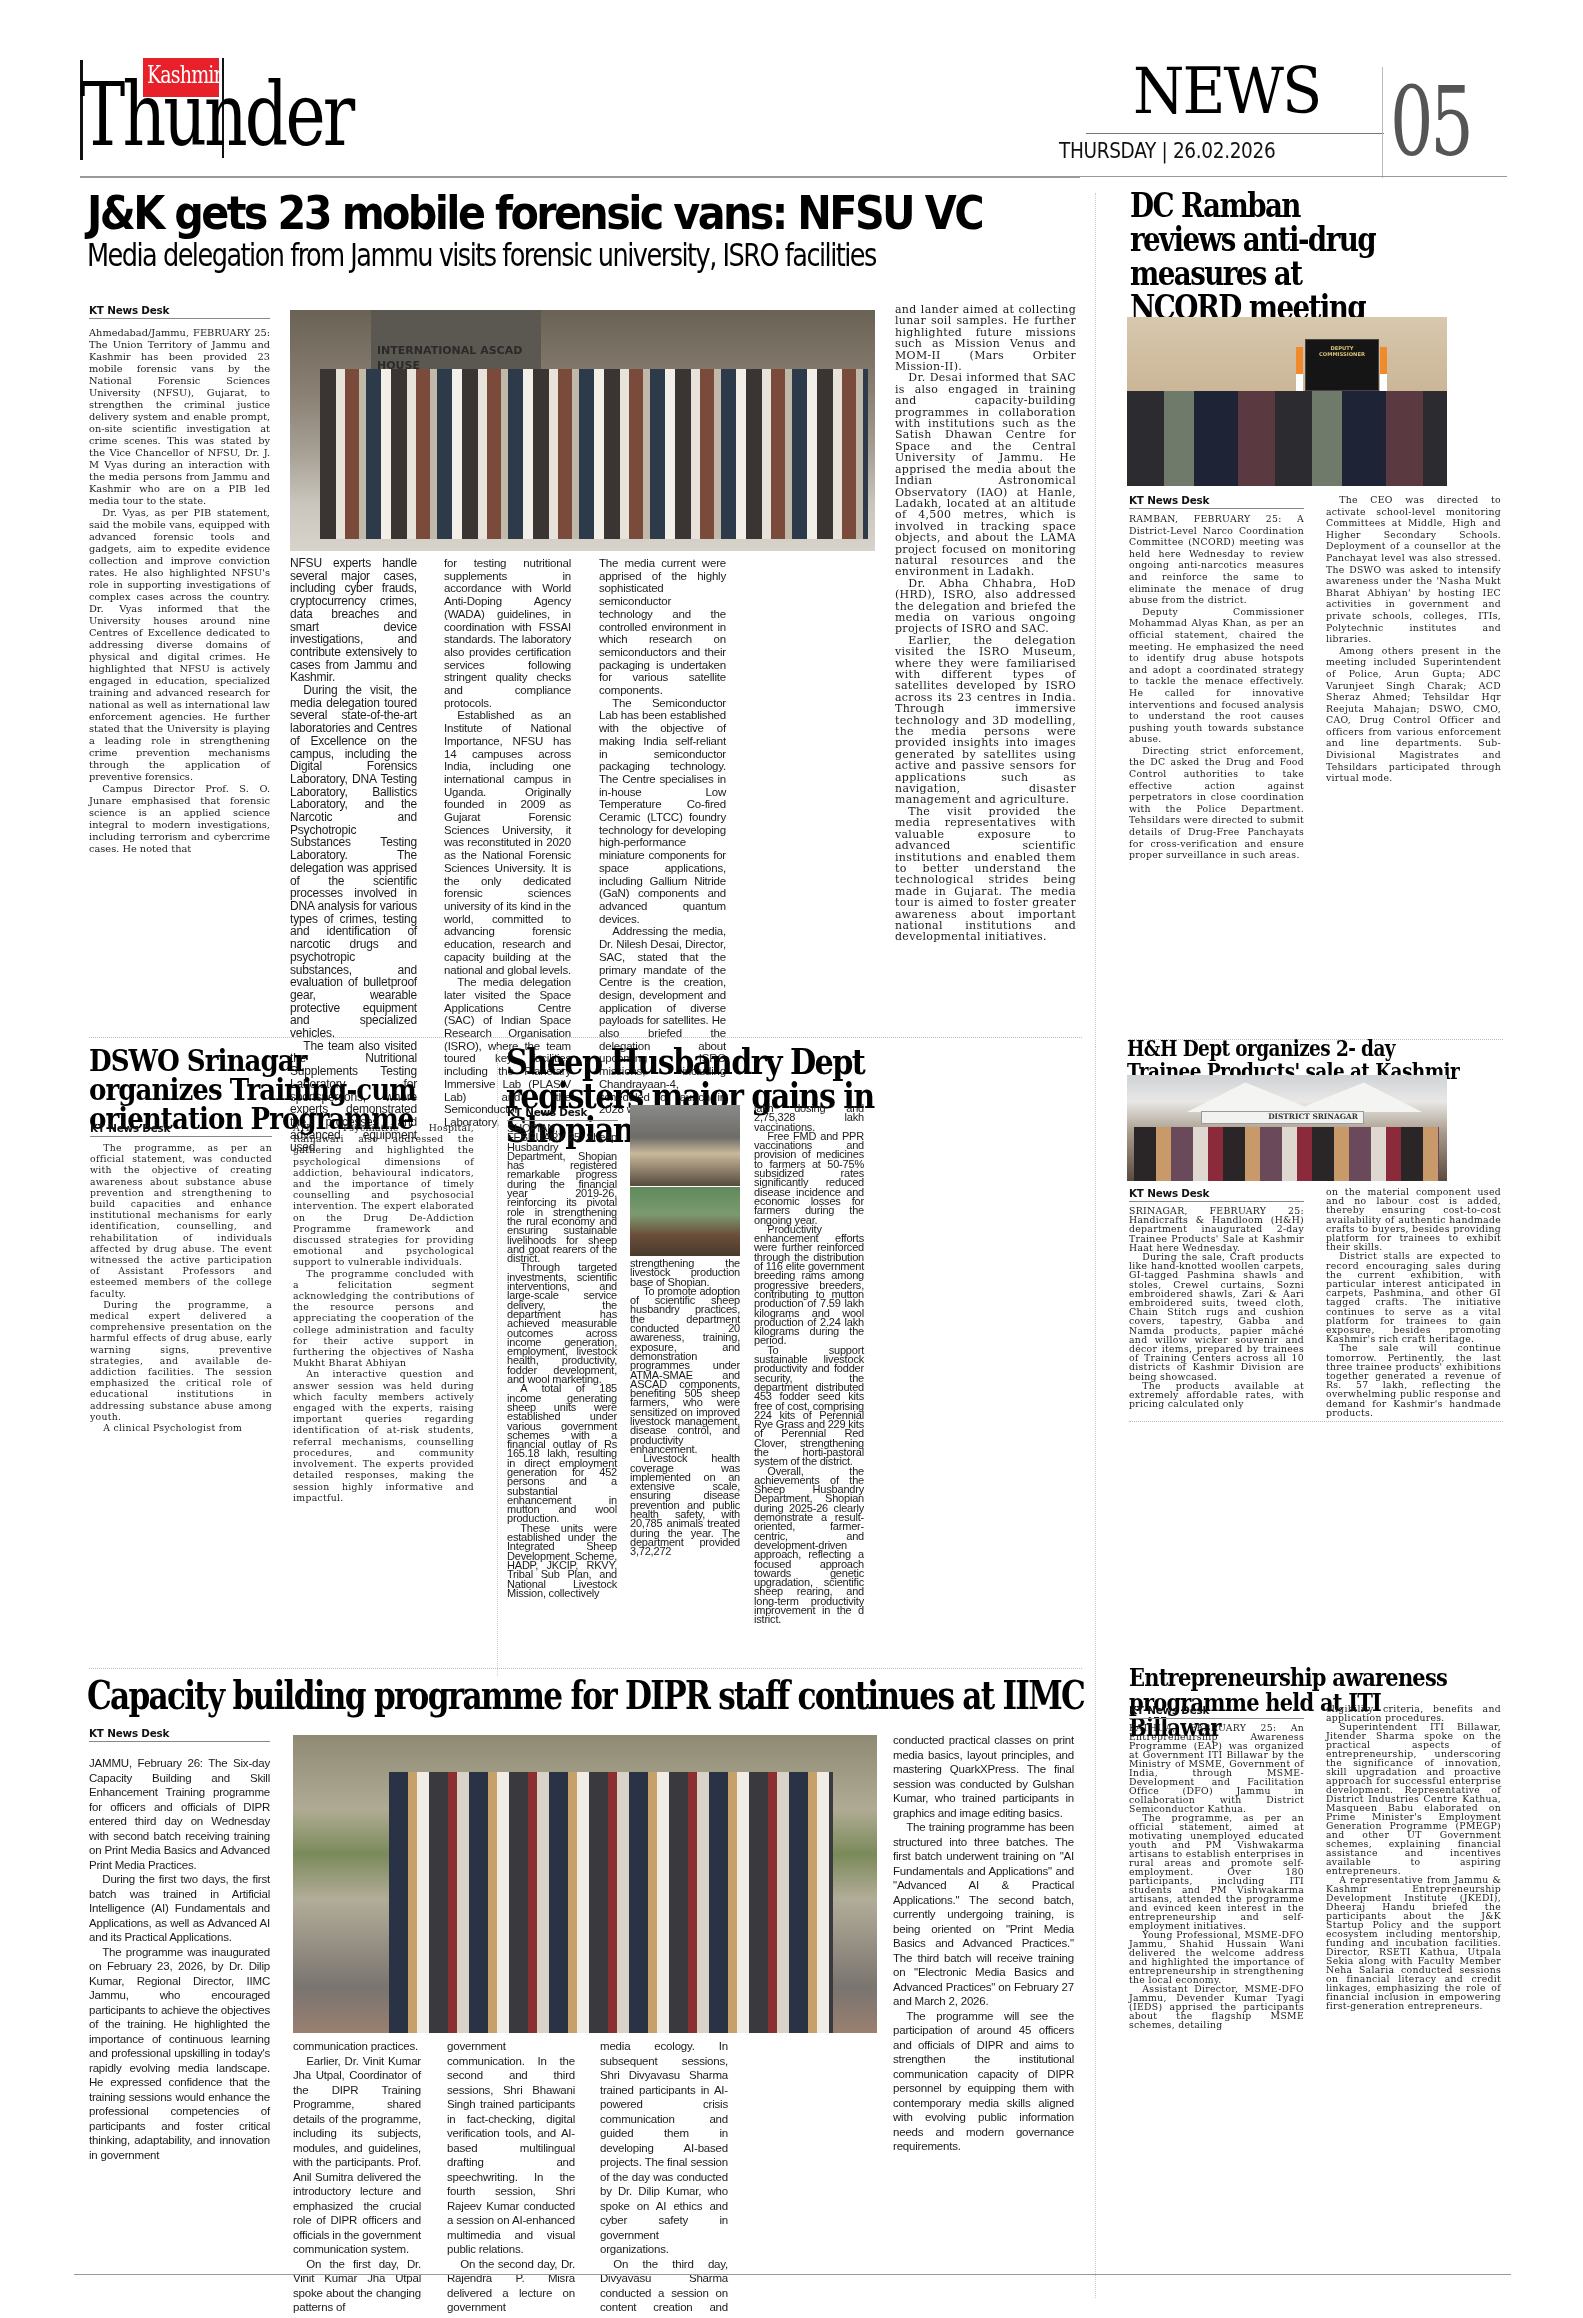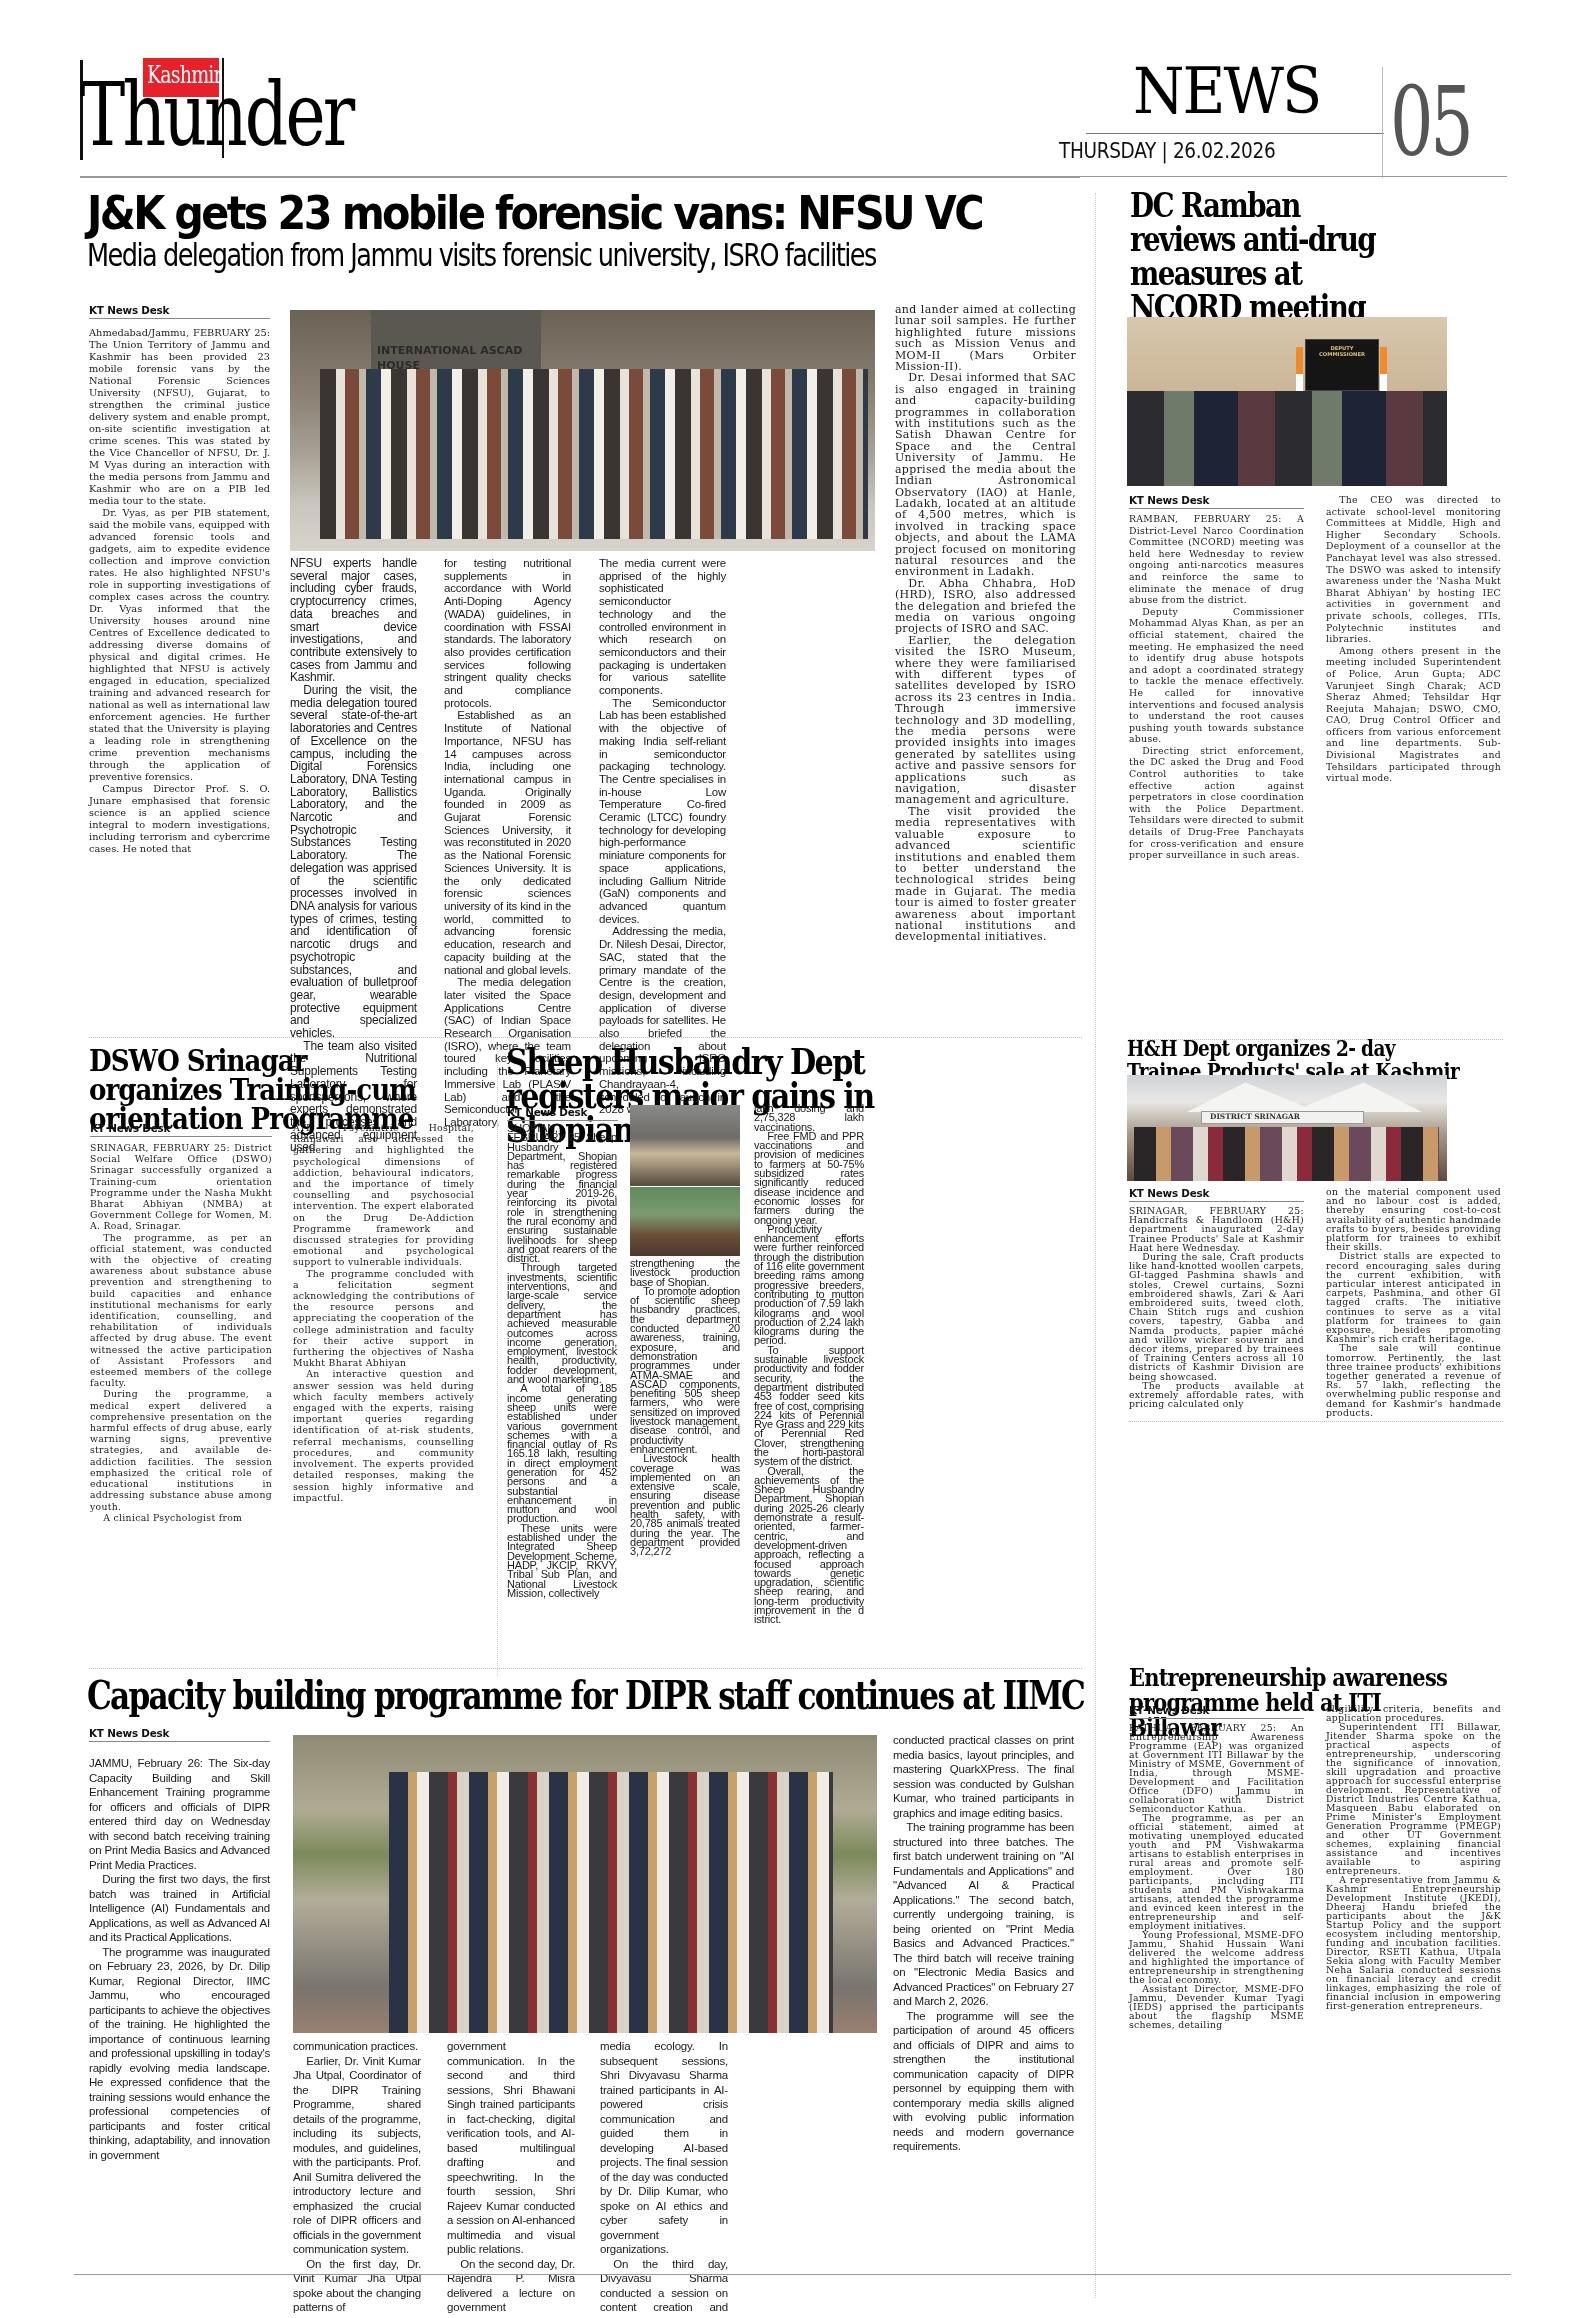--- a/index.html
+++ b/index.html
@@ -101,21 +101,20 @@
   </div>
 </article>
 
 <div class="rule-h" style="left:89px;top:1037px;width:993px"></div>
 <div class="rule-h" style="left:1129px;top:1039px;width:374px"></div>
 
 <article>
   <h2 class="hl" style="left:89px;top:1046px;width:385px;font-size:30px;line-height:29px;letter-spacing:-1.1px;transform:scaleX(0.87);transform-origin:left top">DSWO Srinagar organizes Training-cum orientation Programme</h2>
   <div class="byline" style="left:90px;top:1122px;width:182px">KT News Desk</div>
   <div class="col" style="left:90px;top:1142px;width:182px;font-size:9.3px;line-height:11.2px;letter-spacing:0.3px">
-    <p class="first">SRINAGAR, FEBRUARY 25: District Social Welfare Office (DSWO) Srinagar successfully organized a Training-cum orientation Programme under the Nasha Mukht Bharat Abhiyan (NMBA) at Government College for Women, M. A. Road, Srinagar.</p>
     <p>The programme, as per an official statement, was conducted with the objective of creating awareness about substance abuse prevention and strengthening to build capacities and enhance institutional mechanisms for early identification, counselling, and rehabilitation of individuals affected by drug abuse. The event witnessed the active participation of Assistant Professors and esteemed members of the college faculty.</p>
     <p>During the programme, a medical expert delivered a comprehensive presentation on the harmful effects of drug abuse, early warning signs, preventive strategies, and available de-addiction facilities. The session emphasized the critical role of educational institutions in addressing substance abuse among youth.</p>
     <p>A clinical Psychologist from</p>
   </div>
   <div class="col" style="left:253px;top:1122px;width:0.7px"></div>
   <div class="col" style="left:253px;top:1122px;width:182px;font-size:9.3px;line-height:11.2px;letter-spacing:0.3px;margin-left:0">
   </div>
   <div class="col" style="left:253px;top:1122px;width:0"></div>
   <div class="col" style="left:253px;top:1122px;width:0"></div>
   <div class="col" style="left:293px;top:1122px;width:181px;font-size:9.3px;line-height:11.2px;letter-spacing:0.3px">
@@ -152,21 +151,21 @@
   </div>
 </article>
 
 <div class="rule-v" style="left:1095px;top:1046px;height:1252px"></div>
 
 <article>
   <h2 class="hl" style="left:1127px;top:1037px;width:400px;font-size:21.5px;line-height:23px;letter-spacing:-0.7px;transform:scaleX(0.86);transform-origin:left top">H&amp;H Dept organizes 2- day Trainee Products' sale at Kashmir Haat</h2>
   <div class="photo" style="left:1127px;top:1075px;width:320px;height:106px;background:linear-gradient(180deg,#cfd3d6 0%,#e8e8e6 25%,#a89a8a 55%,#5b4a3e 100%)">
     <div class="abs" style="left:59px;top:7.4px;width:237px;height:30px;background:#f4f4f2;clip-path:polygon(0 100%,25% 0,50% 80%,75% 0,100% 100%)"></div>
     <div class="abs" style="left:74px;top:36px;width:163px;height:13.3px;background:#f2f2f0;border:0.7px solid #999"></div>
-    <span class="abs" style="left:83px;top:37px;width:148px;text-align:left;font-family:'DejaVu Serif',serif;font-weight:bold;font-size:7.4px;color:#333">DISTRICT SRINAGAR</span>
+    <span class="abs" style="left:83px;top:37px;width:148px;text-align:right;font-family:'DejaVu Serif',serif;font-weight:bold;font-size:7.4px;color:#333">DISTRICT SRINAGAR</span>
     <div class="abs" style="left:7.4px;top:52px;width:305px;height:54px;background:repeating-linear-gradient(90deg,#2a2628 0 22px,#c89a6a 22px 37px,#6a4a5a 37px 59px,#dfd8d0 59px 74px,#8a2a3a 74px 89px)"></div>
   </div>
   <div class="byline" style="left:1129px;top:1187px;width:175px">KT News Desk</div>
   <div class="col" style="left:1129px;top:1206px;width:175px;font-size:9.3px;line-height:9.2px;letter-spacing:0.3px">
     <p class="first">SRINAGAR, FEBRUARY 25: Handicrafts &amp; Handloom (H&amp;H) department inaugurated 2-day Trainee Products' Sale at Kashmir Haat here Wednesday.</p>
     <p>During the sale, Craft products like hand-knotted woollen carpets, GI-tagged Pashmina shawls and stoles, Crewel curtains, Sozni embroidered shawls, Zari &amp; Aari embroidered suits, tweed cloth, Chain Stitch rugs and cushion covers, tapestry, Gabba and Namda products, papier mâché and willow wicker souvenir and décor items, prepared by trainees of Training Centers across all 10 districts of Kashmir Division are being showcased.</p>
     <p>The products available at extremely affordable rates, with pricing calculated only</p>
   </div>
   <div class="col" style="left:1326px;top:1187px;width:175px;font-size:9.3px;line-height:9.2px;letter-spacing:0.3px">
     <p class="first">on the material component used and no labour cost is added, thereby ensuring cost-to-cost availability of authentic handmade crafts to buyers, besides providing platform for trainees to exhibit their skills.</p>

